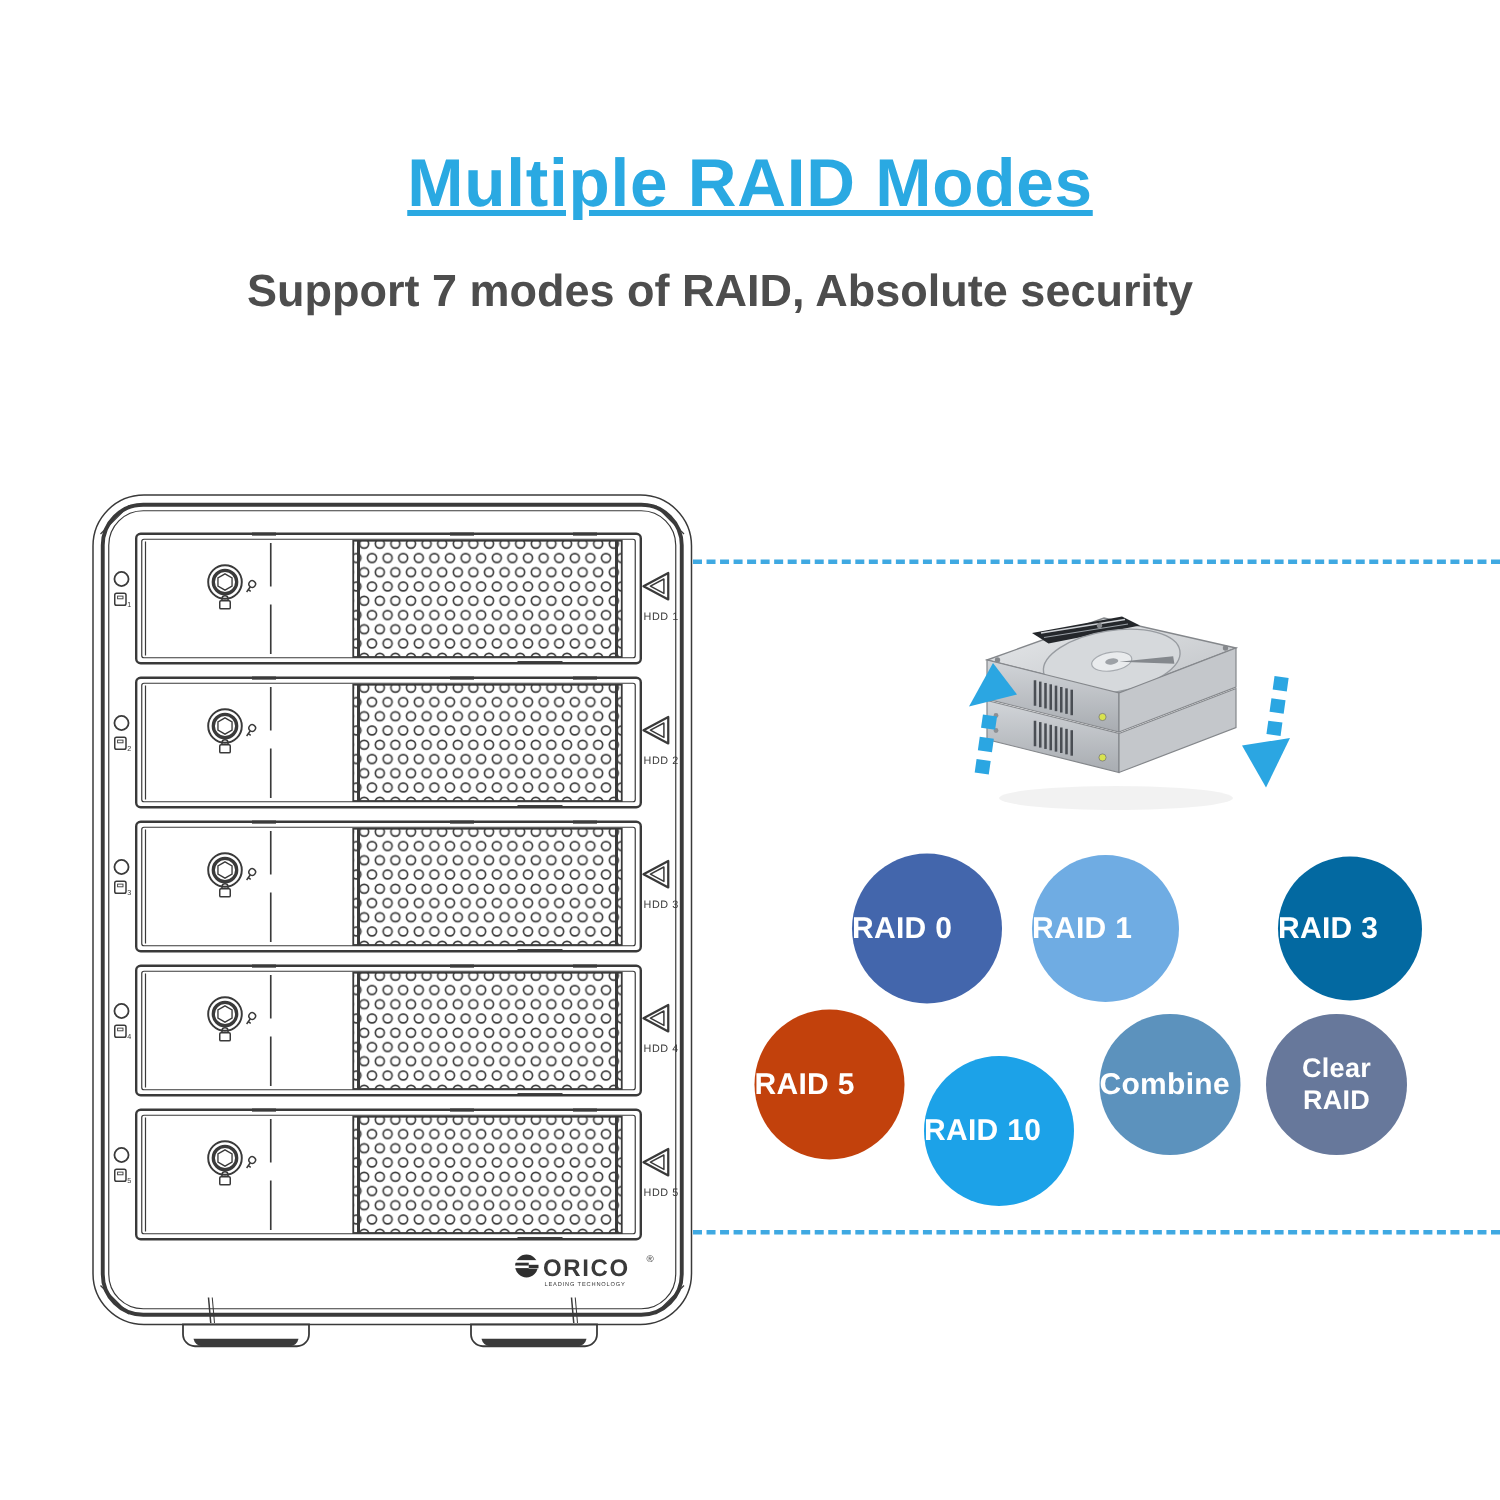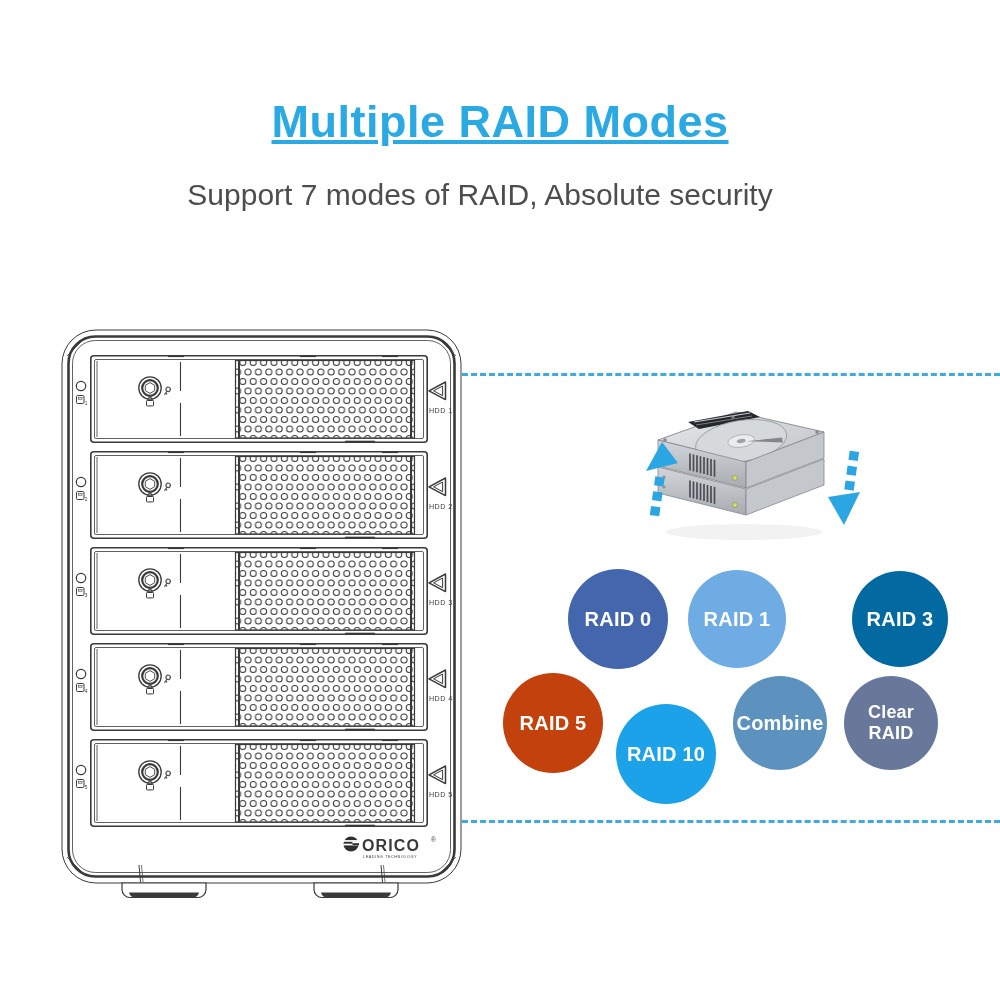--- a/index.html
+++ b/index.html
@@ -3,36 +3,36 @@
 <meta charset="utf-8">
 <style>
   html,body{margin:0;padding:0;background:#fff;}
   body{width:1000px;height:1000px;position:relative;overflow:hidden;
        font-family:"Liberation Sans",sans-serif;}
   .stage{position:absolute;inset:0;}
 
   .title{position:absolute;top:96px;left:0;width:1000px;text-align:center;
          font-size:45px;font-weight:700;color:#2aa9e2;letter-spacing:0.5px;text-decoration:underline;}
   .subtitle{position:absolute;top:176px;left:0;width:960px;text-align:center;
-            font-size:30px;line-height:38px;color:#4d4d4d;font-weight:400;}
+            font-size:30px;line-height:38px;color:#4d4d4d;font-weight:700;}
 
   .dash-line{position:absolute;left:462px;width:538px;height:0;
              border-top:3.5px dashed #3fa9e2;}
   .dash-line.top{top:373px;}
   .dash-line.bottom{top:820px;}
 
   .enclosure-svg{position:absolute;left:55px;top:325px;}
   .hdd-svg{position:absolute;left:632px;top:400px;}
 
   .enclosure-svg .ln{stroke:#3a3a3a;}
   .enclosure-svg text{fill:#3a3a3a;font-family:"Liberation Sans",sans-serif;}
 
   .raid-layer{position:absolute;inset:0;}
   .raid-circle{position:absolute;border-radius:50%;display:flex;
-               align-items:center;justify-content:center;color:#fff;
+               align-items:center;justify-content:flex-start;color:#fff;
                font-weight:700;font-size:20px;letter-spacing:0.2px;
                text-align:center;}
 </style>
 </head>
 <body>
 
 <div class="stage">
 
   <div class="title">Multiple RAID Modes</div>
   <div class="subtitle">

